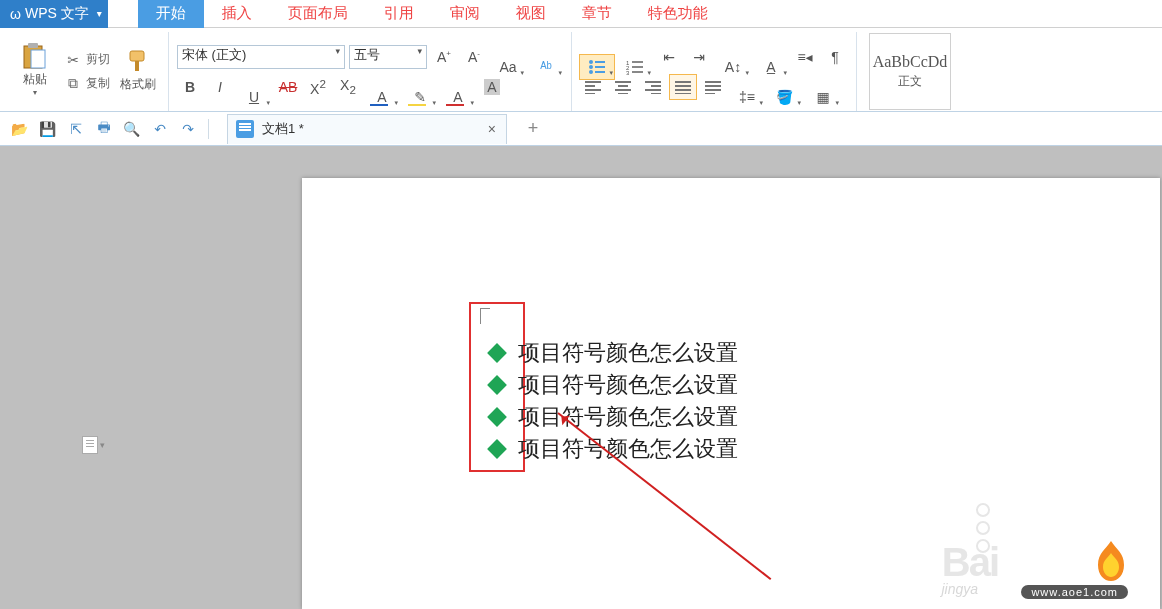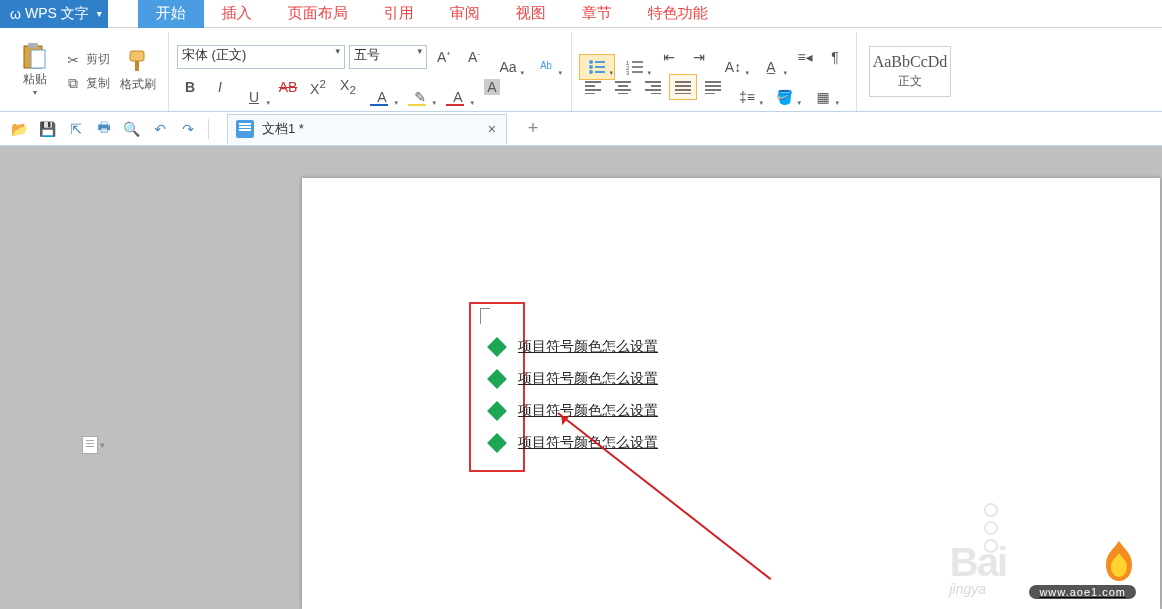--- a/index.html
+++ b/index.html
@@ -27,21 +27,21 @@
   .combo .caret { font-size: 9px; color: #555; }
 
   .tool-btn { width: 26px; height: 24px; display: inline-flex; align-items: center; justify-content: center; cursor: pointer; font-size: 14px; color: #555; position: relative; }
   .tool-btn.wide { width: 34px; margin-top: 20px; }
   .tool-btn .drop-caret { position: absolute; right: 1px; bottom: 2px; font-size: 7px; color: #666; }
   .tool-btn .underline-bar { position: absolute; bottom: 3px; left: 5px; right: 11px; height: 2px; }
   .tool-btn.active-border { outline: 1px solid #f5b84d; background: #fff6e5; }
   .tool-btn.selected-border { outline: 1px solid #f5b84d; background: #ffecc1; }
 
   .style-gallery { display: flex; gap: 8px; padding: 0 4px; align-items: center; }
-  .style-item { width: 82px; height: 51px; border: 1px solid #d0d0d0; display: flex; flex-direction: column; align-items: center; justify-content: center; cursor: pointer; }
+  .style-item { width: 82px; height: 77px; border: 1px solid #d0d0d0; display: flex; flex-direction: column; align-items: center; justify-content: center; cursor: pointer; }
   .style-item .sample { font-family: "Times New Roman", serif; color: #555; }
   .style-item .label { font-size: 12px; color: #555; margin-top: 2px; }
 
   
   .quickbar { height: 34px; border-bottom: 1px solid #bfd3e5; display: flex; align-items: center; padding: 0 8px; gap: 4px; background: #fff; }
   .qbtn { width: 24px; height: 24px; display: flex; align-items: center; justify-content: center; color: #4a8bc5; font-size: 14px; cursor: pointer; }
   .qsep { width: 1px; height: 20px; background: #d0dce6; margin: 0 4px; }
   .doc-tab { height: 30px; margin-left: 10px; border: 1px solid #c5d5e3; border-bottom: none; background: #f6fafd; display: flex; align-items: center; padding: 0 10px 0 8px; gap: 8px; font-size: 13px; color: #333; min-width: 280px; }
   .doc-tab .doc-icon { width: 18px; height: 18px; background: #4a9de3; border-radius: 2px; position: relative; }
   .doc-tab .doc-icon::before { content:""; position:absolute; top:3px; left:3px; right:3px; height:2px; background:#fff; box-shadow: 0 3px 0 #fff, 0 6px 0 #fff; }
@@ -51,26 +51,26 @@
   
   .workspace { position: absolute; top: 146px; left: 0; right: 0; bottom: 0; background: #bfbfbf; }
   .page { position: absolute; top: 32px; left: 302px; width: 858px; height: 431px; background: #fff; box-shadow: 0 0 4px rgba(0,0,0,0.3); }
   .side-marker { position:absolute; left:-220px; top:258px; display:flex; align-items:center; color:#888; }
   .side-marker .sheet { width:16px;height:18px;border:1px solid #aaa;background:#fff;margin-right:2px;position:relative; }
   .side-marker .sheet::before{content:"";position:absolute;top:3px;left:3px;right:3px;height:1px;background:#aaa;box-shadow:0 3px 0 #aaa,0 6px 0 #aaa;}
   .side-marker .car { font-size:9px; }
 
   .highlight-box { position:absolute; border:2px solid #e03030; }
   .cursor-mark { position:absolute; width:10px;height:16px;border-left:1px solid #888;border-top:1px solid #888; }
-  .bullet-line { position:absolute; display:flex; align-items:center; gap:14px; font-family: SimSun, serif; font-size:14px; color:#222;text-decoration:underline; }
+  .bullet-line { position:absolute; display:flex; align-items:center; gap:14px; font-family: SimSun, serif; font-size:22px; color:#222; }
   .bullet-line .diamond { width:14px;height:14px;background:#1fa555;transform:rotate(45deg); }
   .arrow { position:absolute; width:230px; height:1px; border-top:2px solid #d02020; transform-origin: left center; }
   .arrow::after { content:""; position:absolute; left:-1px; top:-6px; border:6px solid transparent; border-right-color:#d02020; }
 
-  .watermark { position:absolute; right:24px; bottom:10px; text-align:right;text-decoration:underline; }
+  .watermark { position:absolute; right:32px; bottom:10px; text-align:right; }
   .watermark .bai { font-size:40px; color:#e6e6e6; font-weight:bold; letter-spacing:-2px; position:absolute; right:130px; bottom:14px;}
   .watermark .jy { font-size:14px; color:#d8d8d8; font-style:italic; position:absolute; right:150px; bottom:2px;}
   .watermark .circles{position:absolute; right:138px; bottom:42px;}
   .watermark .circles span{display:inline-block;width:14px;height:14px;border:2px solid #e6e6e6;border-radius:50%;margin-left:-4px;}
   .watermark .flame { width:34px;height:44px;display:inline-block;vertical-align:bottom; }
   .watermark .cn { font-size:22px; font-weight:bold; color:#333; vertical-align:bottom; letter-spacing: 1px;}
   .watermark .url { display:block; background:#555;color:#fff;font-size:11px;border-radius:10px;padding:1px 10px;margin-top:2px;letter-spacing:1px; }
 </style>
 </head>
 <body>

